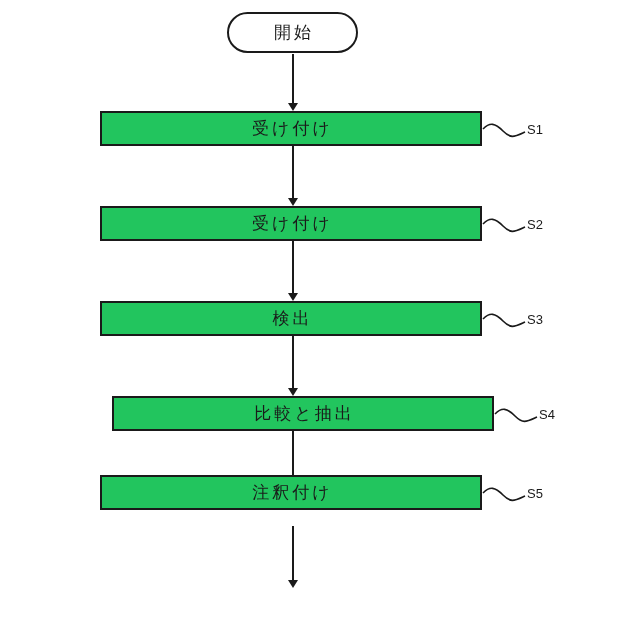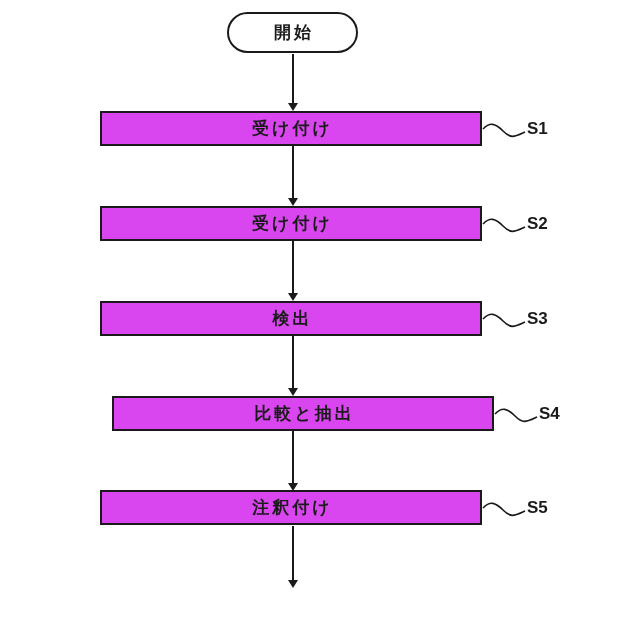--- a/index.html
+++ b/index.html
@@ -4,21 +4,20 @@
 <style>
   html, body { margin: 0; padding: 0; }
   .canvas {
     position: relative;
     width: 640px;
     height: 640px;
     background: #ffffff;
     font-family: "Liberation Sans", "DejaVu Sans", sans-serif;
     color: #1a1a1a;
     overflow: hidden;
-    font-weight: bold;
   }
   .terminal {
     position: absolute;
     left: 227px;
     width: 131px;
     height: 41px;
     border: 2px solid #1a1a1a;
     border-radius: 21px;
     box-sizing: border-box;
     display: flex;
@@ -45,31 +44,31 @@
     border-top: 8px solid #1a1a1a;
   }
 
   .step { position: absolute; left: 0; width: 640px; height: 35px; }
   .step .box {
     position: absolute; left: 100px; top: 0;
     width: 382px; height: 35px;
     border: 2px solid #1a1a1a;
     box-sizing: border-box;
     display: flex; align-items: center; justify-content: center;
-    background: #d946ef;
+    background: #22c55e;
   }
   .step .box-label { font-size: 17px; letter-spacing: 3px; padding-left: 3px; }
   .step .squiggle {
     position: absolute; left: 482px; top: 50%; margin-top: -10px;
     width: 44px; height: 22px;
   }
   .step .step-tag {
     position: absolute; left: 527px; top: 50%;
     transform: translateY(-48%);
-    font-size: 17px;
+    font-size: 13px;
   }
 </style>
 </head>
 <body>
 
 <div class="canvas">
 
   <div class="terminal start">
     <span>開始</span>
   </div>
@@ -132,21 +131,21 @@
       <path d="M1,10 C8,3 13,4 21,12 S32,18 43,13" fill="none" stroke="#1a1a1a" stroke-width="1.6"></path>
     </svg>
     <span class="step-tag">S4</span>
   </div>
 
   <div class="arrow" style="top:431px; height:60px;">
     <i class="shaft"></i>
     <i class="head"></i>
   </div>
 
-  <div class="step" style="top:490px;">
+  <div class="step" style="top:475px;">
     <div class="box">
       <span class="box-label">注釈付け</span>
     </div>
     <svg class="squiggle" viewBox="0 0 44 22">
       <path d="M1,10 C8,3 13,4 21,12 S32,18 43,13" fill="none" stroke="#1a1a1a" stroke-width="1.6"></path>
     </svg>
     <span class="step-tag">S5</span>
   </div>
 
   <div class="arrow" style="top:526px; height:62px;">

